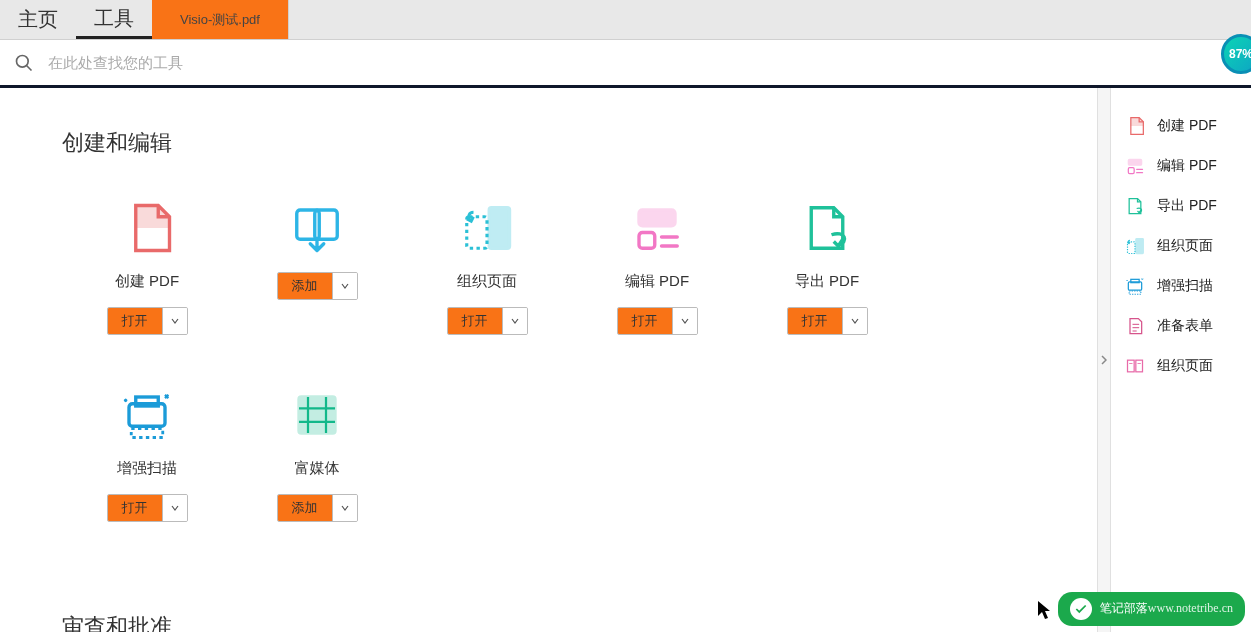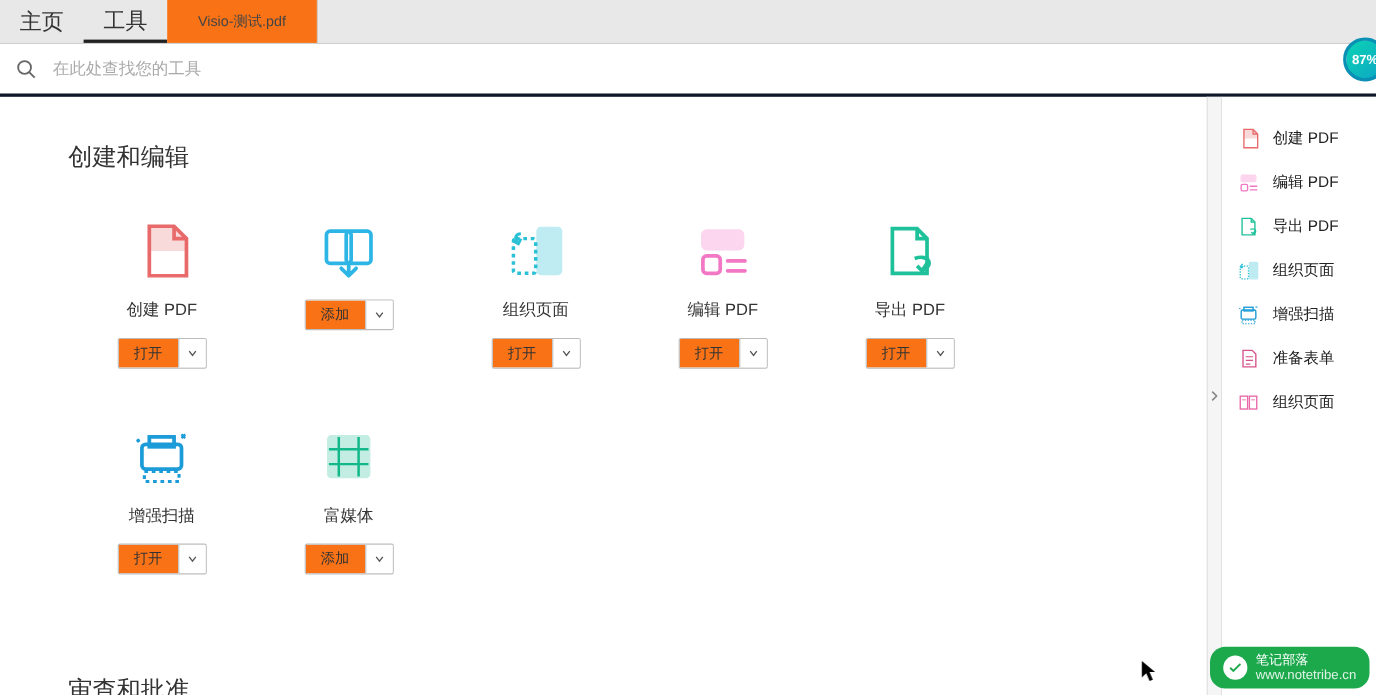--- a/index.html
+++ b/index.html
@@ -41,21 +41,21 @@
 .sidebar { width: 140px; padding: 18px 0; background: #fff; }
 .side-item { display: flex; align-items: center; padding: 10px 10px 10px 14px; cursor: pointer; font-size: 14px; color: #222; white-space: nowrap; }
 .side-item .sicon { width: 20px; height: 20px; margin-right: 12px; flex-shrink: 0; display: flex; align-items: center; justify-content: center; }
 
 
 .badge { position: absolute; top: 34px; right: -10px; width: 40px; height: 40px; border-radius: 50%; background: linear-gradient(135deg,#0bd4b5,#0ea5c4); border: 3px solid #0a8fb5; display: flex; align-items: center; justify-content: center; color: #fff; font-size: 12px; font-weight: bold; z-index: 50; }
 
 
 .watermark { position: absolute; bottom: 6px; right: 6px; background: #1ba94c; color: #fff; padding: 6px 12px; border-radius: 14px; display: flex; align-items: center; font-size: 12px; z-index: 40; }
 .watermark .wicon { width: 22px; height: 22px; background: #fff; border-radius: 50%; margin-right: 8px; display:flex; align-items:center; justify-content:center; }
-.watermark .wtxt { display: flex; flex-direction: column; line-height: 1.1; }
+.watermark .wtxt { display: flex; flex-direction: row; line-height: 1.1; font-family: Liberation Serif, serif; }
 .watermark .wsub { font-size: 12px; opacity: .85; }
 
 .cursor-ptr { position:absolute; bottom: 12px; right: 200px; z-index:45; }
 </style>
 </head>
 <body>
 
 <div class="tabbar">
   <div class="maintab">主页</div>
   <div class="maintab active">工具</div>

